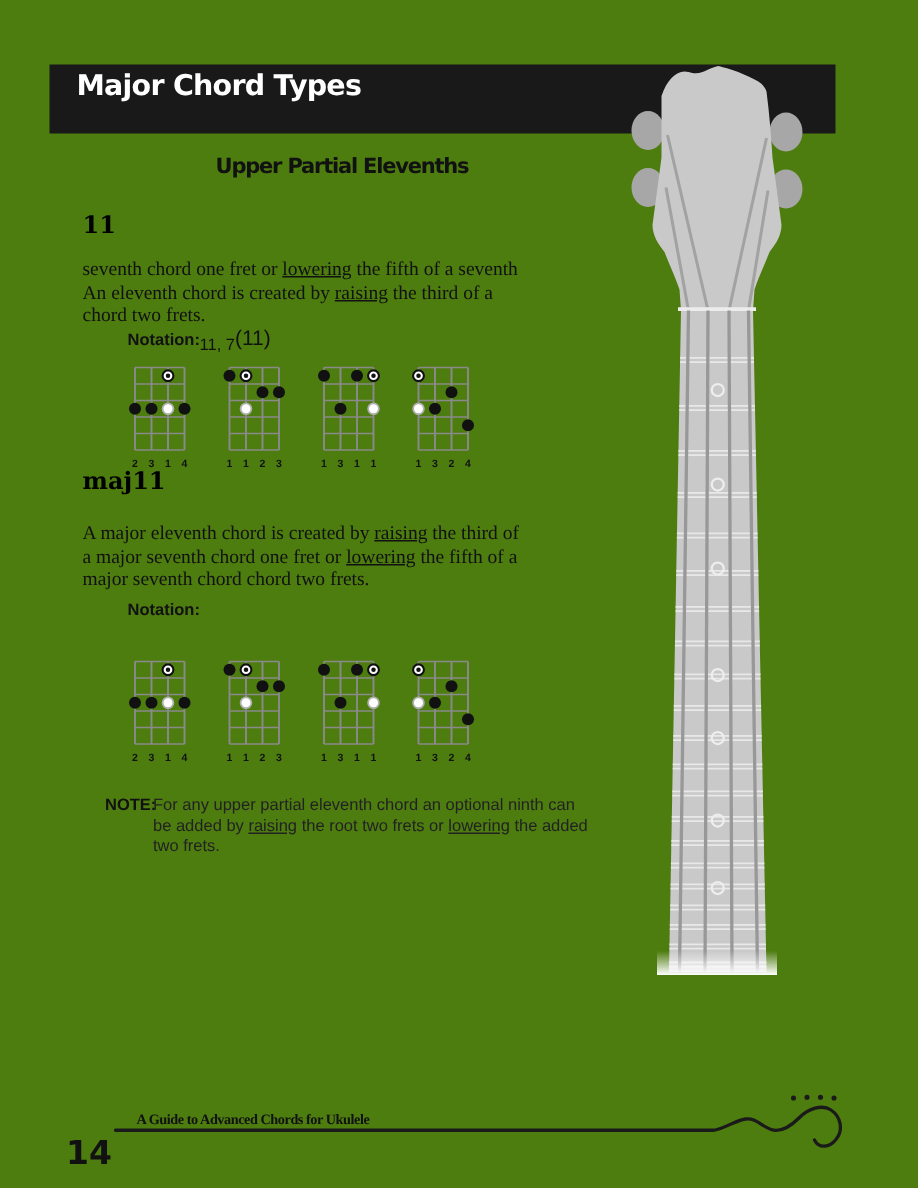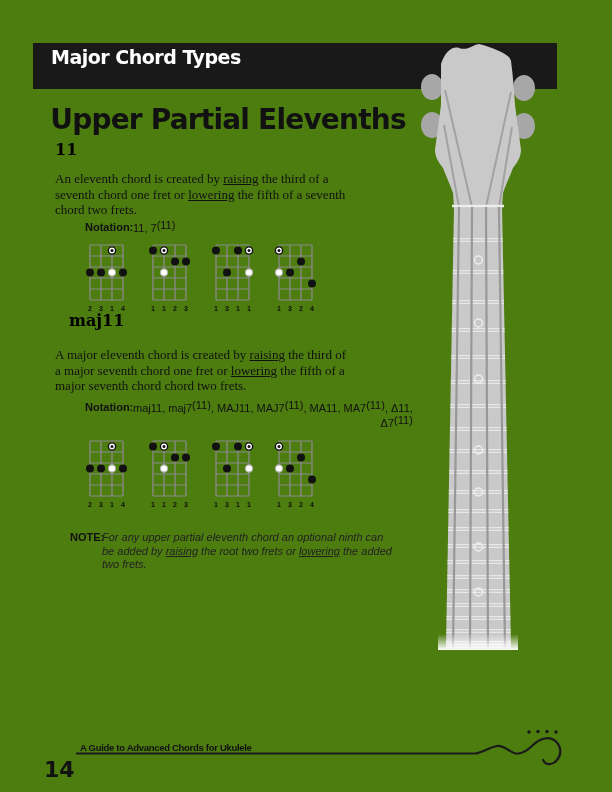--- a/index.html
+++ b/index.html
@@ -6,55 +6,55 @@
   .page{position:relative;width:612px;height:792px;background:#4d7c0f;overflow:hidden;
         font-family:"Liberation Serif",serif;color:#111;padding-left:11px;}
 
   .header-bar{position:absolute;left:33px;top:43px;width:524px;height:46px;background:#191919;z-index:1;}
   .header-title{position:absolute;left:18px;top:3px;color:#ffffff;
       font-family:"DejaVu Sans",sans-serif;font-weight:bold;font-size:19px;letter-spacing:-0.5px;}
 
   .neck-wrap{position:absolute;left:415px;top:40px;z-index:2;}
 
   .page-title{position:absolute;left:30px;top:103px;width:396px;text-align:center;z-index:3;
-      font-family:"DejaVu Sans",sans-serif;font-weight:bold;font-size:28px;letter-spacing:-0.8px;color:#111;}
+      font-family:"DejaVu Sans",sans-serif;font-weight:bold;font-size:14px;letter-spacing:-0.8px;color:#111;}
 
   .sec-heading{position:absolute;left:55px;z-index:3;font-family:"DejaVu Serif",serif;
       font-weight:bold;font-size:16px;color:#000;}
   #sec1-heading{top:140px;}
-  #sec2-heading{top:311px;margin-left:14px;}
+  #sec2-heading{top:311px;}
 
   .desc{position:absolute;left:55px;z-index:3;font-size:13px;color:#111;}
   .desc .rl{line-height:15.5px;white-space:nowrap;}
   #sec1-desc{top:171px;}
   #sec2-desc{top:347px;}
 
   .und{text-decoration:underline;}
-  .sup{font-size:11px;position:relative;top:-3.5px;}
+  .sup{font-size:14px;position:relative;top:-3.5px;}
 
   .notation{position:absolute;left:85px;z-index:3;display:flex;
       font-family:"Liberation Sans",sans-serif;font-size:11px;color:#111;text-align:right;}
   .notation .nlabel{font-weight:bold;width:48px;flex:0 0 48px;}
   .notation .rl{line-height:15px;white-space:nowrap;}
   #sec1-notation{top:221px;}
   #sec2-notation{top:401px;}
 
   .diagrams{position:absolute;left:84px;z-index:3;display:flex;gap:17px;}
   #sec1-diagrams{top:241px;}
   #sec2-diagrams{top:437px;}
 
   .note{position:absolute;left:70px;top:531px;z-index:3;display:flex;
       font-family:"Liberation Sans",sans-serif;font-size:11px;color:#222;}
   .note .nlabel{font-weight:bold;width:32px;flex:0 0 32px;color:#111;}
-  .note .rl{line-height:13.5px;white-space:nowrap;font-style:italic;}
+  .note .rl{line-height:13.5px;white-space:nowrap;}
 
   .footer-pagenum{position:absolute;left:44px;top:740px;z-index:3;
       font-family:"DejaVu Sans",sans-serif;font-weight:bold;font-size:22px;color:#111;margin-top:17px;}
-  .footer-book{position:absolute;left:80px;top:742px;z-index:3;
-      font-family:Liberation Sans, sans-serif;font-weight:bold;font-size:9.5px;letter-spacing:-0.3px;color:#111;}
+  .footer-book{position:absolute;left:91px;top:742px;z-index:3;
+      font-family:Liberation Serif, serif;font-weight:bold;font-size:9.5px;letter-spacing:-0.3px;color:#111;}
   .footer-art{position:absolute;left:70px;top:720px;z-index:2;}
 </style>
 </head>
 <body>
 
 <div class="page">
 
   <div class="header-bar">
     <div class="header-title">Major Chord Types</div>
   </div>
@@ -132,22 +132,22 @@
           </linearGradient>
         </defs>
         <rect x="438" y="634" width="80" height="16" fill="url(#fadeG)"></rect>
       </svg>
   </div>
 
   <div class="page-title">Upper Partial Elevenths</div>
 
   <div id="sec1-heading" class="sec-heading">11</div>
   <div id="sec1-desc" class="desc">
+      <div class="rl"><span>seventh chord one fret or </span><span class="und">lowering</span><span> the fifth of a seventh</span></div>
       <div class="rl"><span>An eleventh chord is created by </span><span class="und">raising</span><span> the third of a</span></div>
-      <div class="rl"><span>seventh chord one fret or </span><span class="und">lowering</span><span> the fifth of a seventh</span></div>
       <div class="rl"><span>chord two frets.</span></div>
     </div>
   <div id="sec1-notation" class="notation">
     <div class="nlabel">Notation:</div>
     <div class="nvalues">
         <div class="rl"><span>11, 7</span><span class="sup">(11)</span></div>
       </div>
   </div>
   <div id="sec1-diagrams" class="diagrams">
       <svg width="46" height="74" viewBox="0 0 46 74">
@@ -241,24 +241,20 @@
     </div>
 
   <div id="sec2-heading" class="sec-heading">maj11</div>
   <div id="sec2-desc" class="desc">
       <div class="rl"><span>A major eleventh chord is created by </span><span class="und">raising</span><span> the third of</span></div>
       <div class="rl"><span>a major seventh chord one fret or </span><span class="und">lowering</span><span> the fifth of a</span></div>
       <div class="rl"><span>major seventh chord chord two frets.</span></div>
     </div>
   <div id="sec2-notation" class="notation">
     <div class="nlabel">Notation:</div>
-    <div class="nvalues">
-        <div class="rl"><span>maj11, maj7</span><span class="sup">(11)</span><span>, MAJ11, MAJ7</span><span class="sup">(11)</span><span>, MA11, MA7</span><span class="sup">(11)</span><span>, Δ11,</span></div>
-        <div class="rl"><span>Δ7</span><span class="sup">(11)</span></div>
-      </div>
   </div>
   <div id="sec2-diagrams" class="diagrams">
       <svg width="46" height="74" viewBox="0 0 46 74">
         <line x1="6" y1="4" x2="39" y2="4" stroke="#8a8a8a" stroke-width="1.1"></line>
         <line x1="6" y1="15" x2="39" y2="15" stroke="#8a8a8a" stroke-width="1.1"></line>
         <line x1="6" y1="26" x2="39" y2="26" stroke="#8a8a8a" stroke-width="1.1"></line>
         <line x1="6" y1="37" x2="39" y2="37" stroke="#8a8a8a" stroke-width="1.1"></line>
         <line x1="6" y1="48" x2="39" y2="48" stroke="#8a8a8a" stroke-width="1.1"></line>
         <line x1="6" y1="59" x2="39" y2="59" stroke="#8a8a8a" stroke-width="1.1"></line>
         <line x1="6" y1="4" x2="6" y2="59" stroke="#8a8a8a" stroke-width="1.3"></line>

